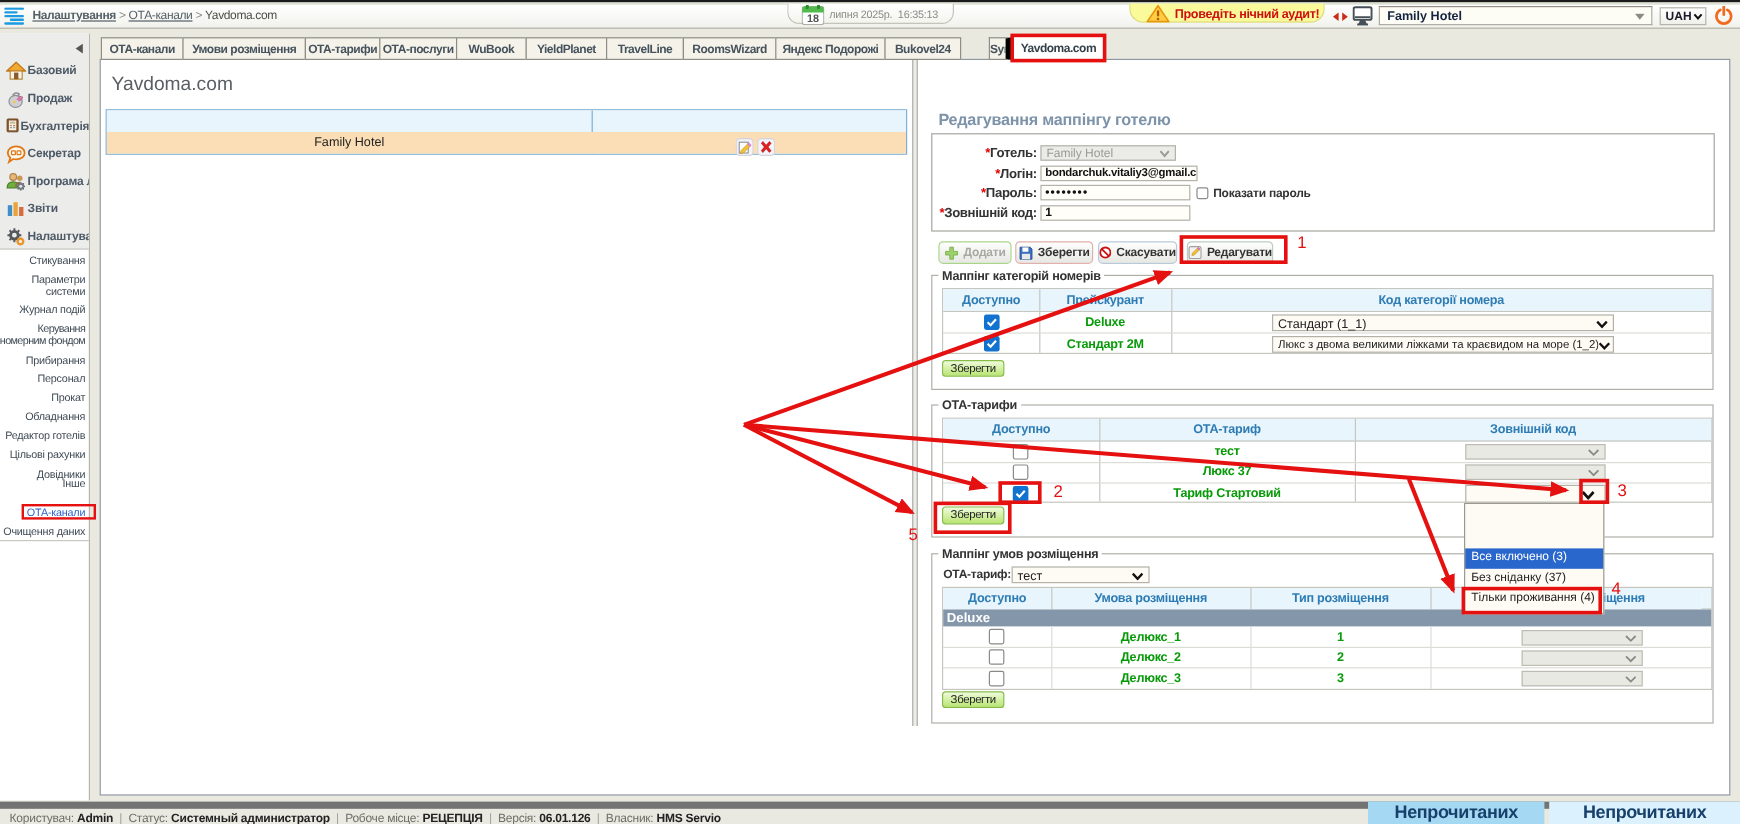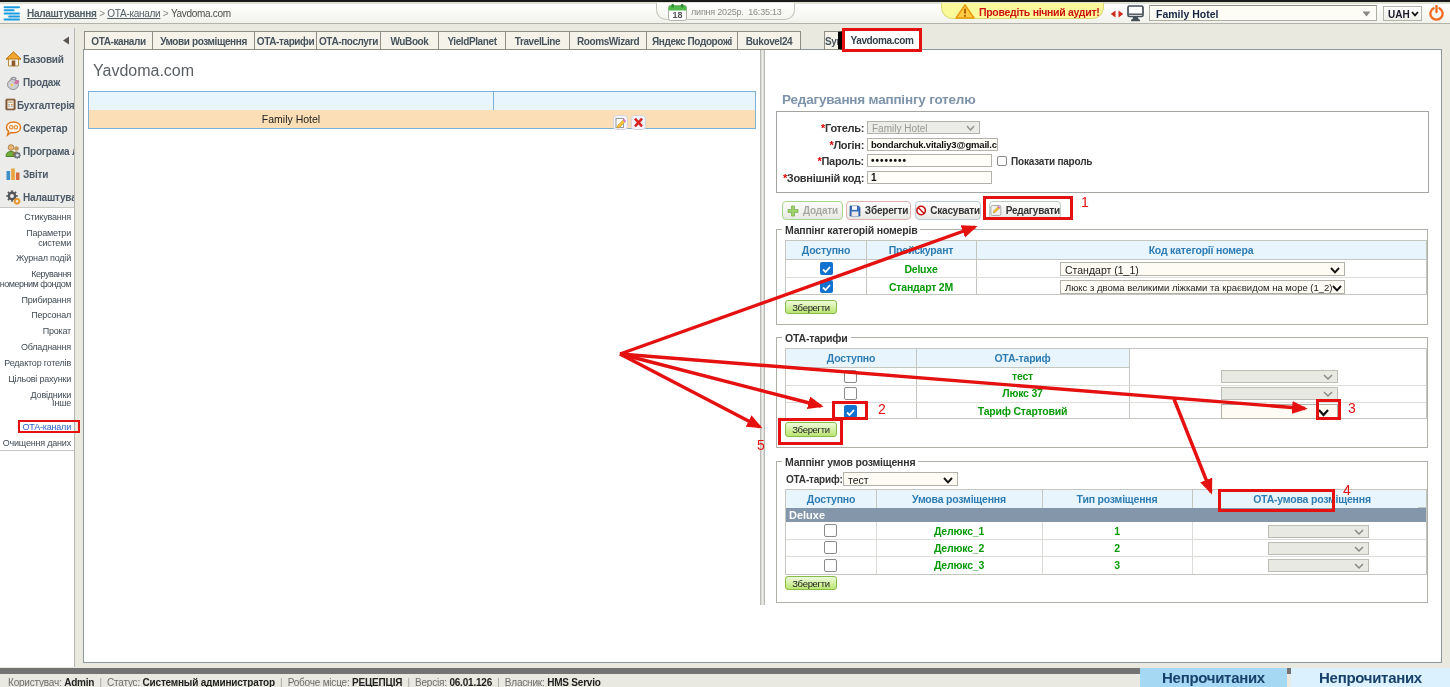--- a/index.html
+++ b/index.html
@@ -316,20 +316,21 @@
     </div>
   </div>
   <div class="abs gbtn" style="left:785px;top:300px;">Зберегти</div>
 
   <div class="abs fset" style="left:776px;top:337px;width:652px;height:111px;box-sizing:border-box;">
     <div class="fleg">ОТА-тарифи</div>
   </div>
   <div class="abs" style="left:785px;top:348px;width:642px;height:71px;border:1px solid #c6c6c0;box-sizing:border-box;">
     <div class="abs thd" style="left:0;top:0;width:130px;height:18px;line-height:18px;background:#e9f5fc;border-bottom:1px solid #c6c6c0;">Доступно</div>
     <div class="abs thd" style="left:130px;top:0;width:213px;height:18px;line-height:18px;background:#e9f5fc;border-bottom:1px solid #c6c6c0;">ОТА-тариф</div>
+    <div class="abs thd" style="left:343px;top:0;width:297px;height:18px;line-height:18px;background:#e9f5fc;border-bottom:1px solid #c6c6c0;">Зовнішній код</div>
     <div class="abs" style="left:130px;top:0;width:1px;height:69px;background:#c6c6c0;"></div>
     <div class="abs" style="left:343px;top:0;width:1px;height:69px;background:#c6c6c0;"></div>
     <div class="abs" style="left:0;top:36px;width:640px;height:1px;background:#dcdcd8;"></div>
     <div class="abs" style="left:0;top:53px;width:640px;height:1px;background:#dcdcd8;"></div>
     <div class="abs chk" style="left:58px;top:21px;"></div>
     <div class="abs chk" style="left:58px;top:38px;"></div>
     <div class="abs chkon" style="left:58px;top:56px;"><svg width="13" height="13" viewBox="0 0 13 13">
           <path d="M3 6.5 L5.5 9 L10 4" fill="none" stroke="#fff" stroke-width="1.8"></path>
         </svg></div>
     <div class="abs grn" style="left:130px;top:21px;width:213px;">тест</div>
@@ -398,20 +399,25 @@
         </svg>
     </div>
     <div class="abs rseld" style="left:482px;top:69px;width:101px;height:13px;">
       <svg style="position:absolute;right:4px;top:3px;" width="10" height="7" viewBox="0 0 10 7">
           <path d="M1 1 L5 5 L9 1" fill="none" stroke="#8a8a85" stroke-width="1.5"></path>
         </svg>
     </div>
   </div>
   <div class="abs gbtn" style="left:785px;top:576px;">Зберегти</div>
 
+  <div class="abs" style="left:1220px;top:419px;width:117px;height:93px;background:#fdfbf4;border:1px solid #9a9a90;box-sizing:border-box;z-index:30;">
+    <div style="position:absolute;left:0;top:37px;width:115px;height:16.5px;background:#2a67cc;color:#fff;font-size:10px;line-height:16px;padding-left:5px;box-sizing:border-box;white-space:nowrap;">Все включено (3)</div>
+    <div style="position:absolute;left:0;top:54px;width:115px;height:16.5px;color:#222;font-size:10px;line-height:16px;padding-left:5px;box-sizing:border-box;white-space:nowrap;">Без сніданку (37)</div>
+    <div style="position:absolute;left:0;top:71px;width:115px;height:16.5px;color:#222;font-size:10px;line-height:16px;padding-left:5px;box-sizing:border-box;white-space:nowrap;">Тільки проживання (4)</div>
+  </div>
 
   <svg class="abs" style="left:0;top:0;z-index:45;pointer-events:none;" width="1450" height="687" viewBox="0 0 1450 687">
     <defs>
       <marker id="ah" markerWidth="5" markerHeight="4" refX="3.8" refY="1.9" orient="auto">
         <path d="M0,0 L4.6,1.9 L0,3.8 Z" fill="#e51010"></path>
       </marker>
     </defs>
     <line x1="620" y1="354" x2="975" y2="227" stroke="#e51010" stroke-width="3.4" marker-end="url(#ah)"></line>
     <line x1="620" y1="354" x2="821" y2="406" stroke="#e51010" stroke-width="3.4" marker-end="url(#ah)"></line>
     <line x1="620" y1="354" x2="760" y2="427" stroke="#e51010" stroke-width="3.4" marker-end="url(#ah)"></line>

